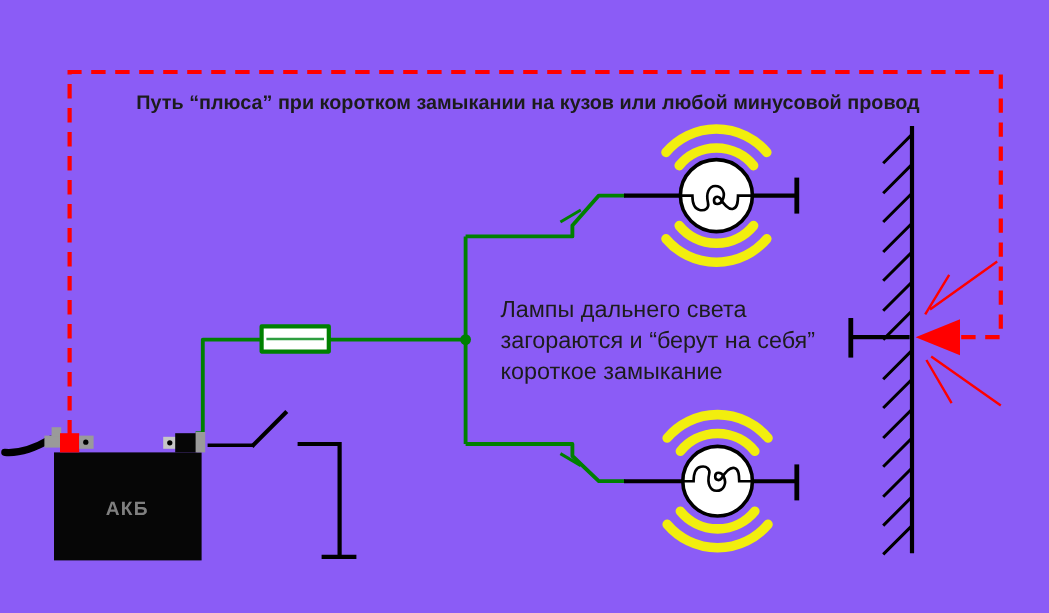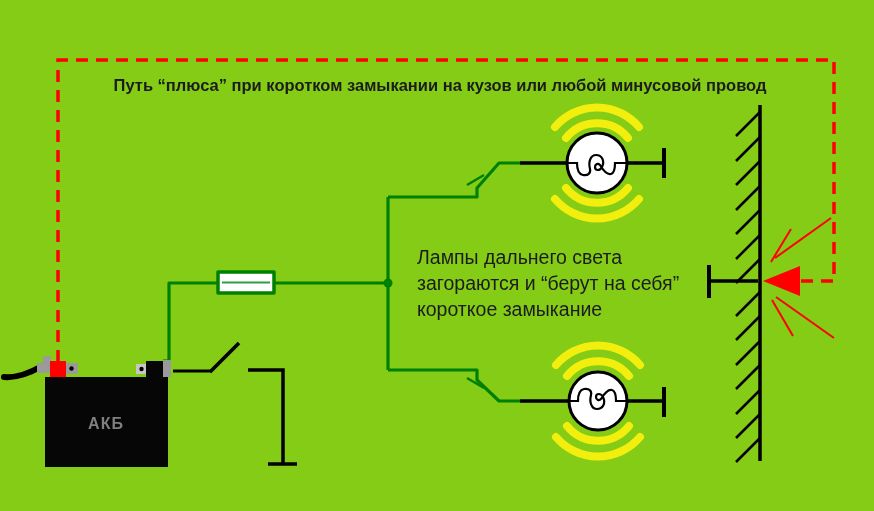--- a/index.html
+++ b/index.html
@@ -1,20 +1,20 @@
 <!DOCTYPE html>
 <html><head>
 <meta charset="utf-8">
 <style>
   html, body { margin: 0; padding: 0; background: #ffffff; }
   .stage {
     position: relative;
     width: 874px;
     height: 511px;
-    background: #84cc16;
+    background: #8b5cf6;
     overflow: hidden;
     font-family: "Liberation Sans", sans-serif;
   }
   svg { display: block; }
   text.title   { font-family: "Liberation Sans", sans-serif; font-size: 16.5px; font-weight: 600; }
   text.note    { font-family: "Liberation Sans", sans-serif; font-size: 19.5px; font-weight: 400; }
   text.battery { font-family: "Liberation Sans", sans-serif; font-size: 16px;  font-weight: 700; letter-spacing: 1px; }
 </style>
 </head>
 <body>

